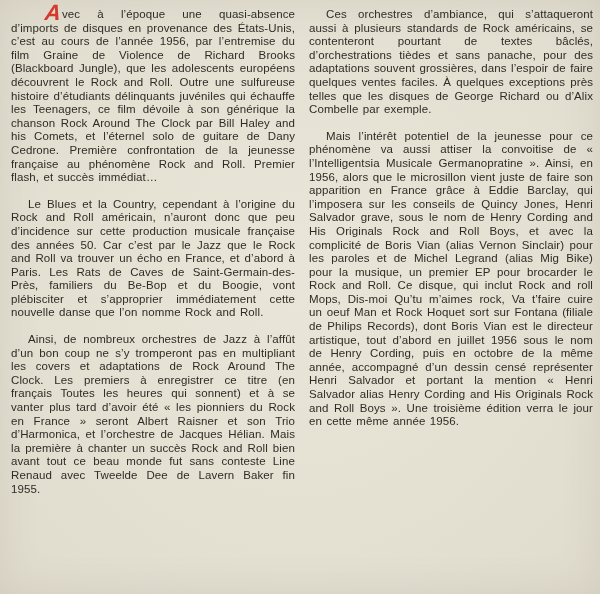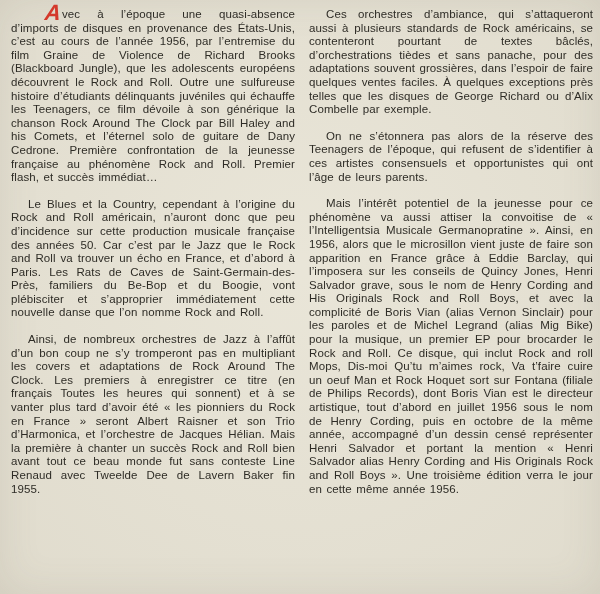--- a/index.html
+++ b/index.html
@@ -63,18 +63,17 @@
     <p class="para"><span class="dropcap">A</span><span>vec à l’époque une quasi-absence d’imports de disques en provenance des États-Unis, c’est au cours de l’année 1956, par l’entremise du film </span><span class="it">Graine de Violence</span><span> de Richard Brooks (</span><span class="it">Blackboard Jungle</span><span>), que les adolescents européens découvrent le Rock and Roll. Outre une sulfureuse histoire d’étudiants délinquants juvéniles qui échauffe les Teenagers, ce film dévoile à son générique la chanson </span><span class="it">Rock Around The Clock</span><span> par Bill Haley and his Comets, et l’éternel solo de guitare de Dany Cedrone. Première confrontation de la jeunesse française au phénomène Rock and Roll. Premier flash, et succès immédiat…</span></p>
 
     <p class="para"><span>Le Blues et la Country, cependant à l’origine du Rock and Roll américain, n’auront donc que peu d’incidence sur cette production musicale française des années 50. Car c’est par le Jazz que le Rock and Roll va trouver un écho en France, et d’abord à Paris. Les Rats de Caves de Saint-Germain-des-Près, familiers du Be-Bop et du Boogie, vont plébisciter et s’approprier immédiatement cette nouvelle danse que l’on nomme Rock and Roll.</span></p>
 
     <p class="para"><span>Ainsi, de nombreux orchestres de Jazz à l’affût d’un bon coup ne s’y tromperont pas en multipliant les covers et adaptations de </span><span class="it">Rock Around The Clock</span><span>. Les premiers à enregistrer ce titre (en français </span><span class="it">Toutes les heures qui sonnent</span><span>) et à se vanter plus tard d’avoir été « les pionniers du Rock en France » seront Albert Raisner et son Trio d’Harmonica, et l’orchestre de Jacques Hélian. Mais la première à chanter un succès Rock and Roll bien avant tout ce beau monde fut sans conteste Line Renaud avec </span><span class="it">Tweelde Dee</span><span> de Lavern Baker fin 1955.</span></p>
   </div>
 
   <div class="col">
     <p class="para"><span>Ces orchestres d’ambiance, qui s’attaqueront aussi à plusieurs standards de Rock américains, se contenteront pourtant de textes bâclés, d’orchestrations tièdes et sans panache, pour des adaptations souvent grossières, dans l’espoir de faire quelques ventes faciles. À quelques exceptions près telles que les disques de George Richard ou d’Alix Combelle par exemple.</span></p>
 
-    <p class="para"><span>On ne s’étonnera pas alors de la réserve des Teenagers de l’époque, qui refusent de s’identifier à ces artistes consensuels et opportunistes qui ont l’âge de leurs parents.</span></p>
 
     <p class="para"><span>Mais l’intérêt potentiel de la jeunesse pour ce phénomène va aussi attiser la convoitise de « l’Intelligentsia Musicale Germanopratine ». Ainsi, en 1956, alors que le microsillon vient juste de faire son apparition en France grâce à Eddie Barclay, qui l’imposera sur les conseils de Quincy Jones, Henri Salvador grave, sous le nom de Henry Cording and His Originals Rock and Roll Boys, et avec la complicité de Boris Vian (alias Vernon Sinclair) pour les paroles et de Michel Legrand (alias Mig Bike) pour la musique, un premier EP pour brocarder le Rock and Roll. Ce disque, qui inclut </span><span class="it">Rock and roll Mops, Dis-moi Qu’tu m’aimes rock, Va t’faire cuire un oeuf Man</span><span> et </span><span class="it">Rock Hoquet</span><span> sort sur Fontana (filiale de Philips Records), dont Boris Vian est le directeur artistique, tout d’abord en juillet 1956 sous le nom de Henry Cording, puis en octobre de la même année, accompagné d’un dessin censé représenter Henri Salvador et portant la mention « Henri Salvador alias Henry Cording and His Originals Rock and Roll Boys ». Une troisième édition verra le jour en cette même année 1956.</span></p>
   </div>
 
 </div>
 
 </body></html>

